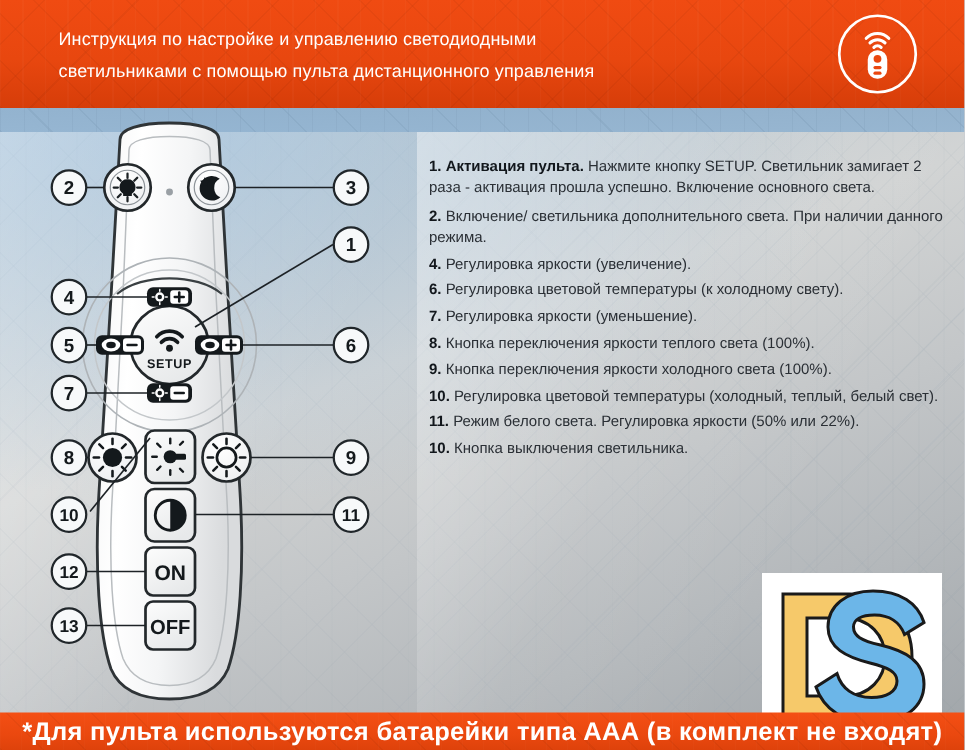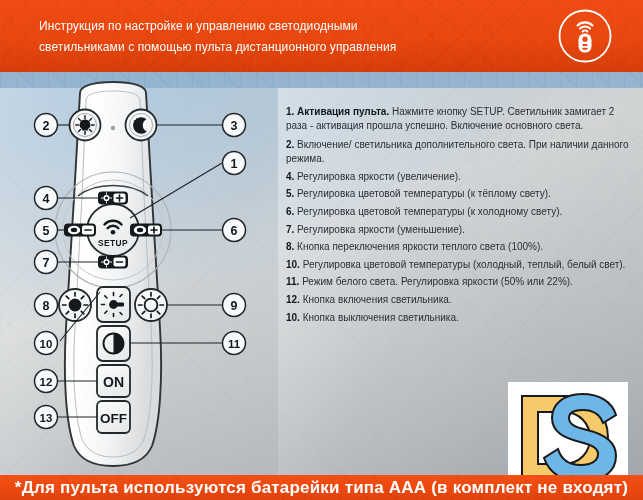--- a/index.html
+++ b/index.html
@@ -406,27 +406,26 @@
       </g>
     </svg>
   </div>
 
   <div class="panel">
     <div class="panel-sheen"></div>
     <div class="steps" id="steps-host">
         <div class="step step-1"><b>1.</b><b> Активация пульта.</b><span> Нажмите кнопку SETUP. Светильник замигает 2 раза - активация прошла успешно. Включение основного света.</span></div>
         <div class="step"><b>2.</b><span> Включение/ светильника дополнительного света. При наличии данного режима.</span></div>
         <div class="step"><b>4.</b><span> Регулировка яркости (увеличение).</span></div>
-        <div class="step"><b>5.</b><span> Регулировка цветовой температуры (к тёплому свету).</span></div>
         <div class="step"><b>6.</b><span> Регулировка цветовой температуры (к холодному свету).</span></div>
         <div class="step"><b>7.</b><span> Регулировка яркости (уменьшение).</span></div>
         <div class="step"><b>8.</b><span> Кнопка переключения яркости теплого света (100%).</span></div>
+        <div class="step"><b>9.</b><span> Кнопка переключения яркости холодного света (100%).</span></div>
         <div class="step"><b>10.</b><span> Регулировка цветовой температуры (холодный, теплый, белый свет).</span></div>
         <div class="step"><b>11.</b><span> Режим белого света. Регулировка яркости (50% или 22%).</span></div>
-        <div class="step"><b>12.</b><span> Кнопка включения светильника.</span></div>
         <div class="step"><b>10.</b><span> Кнопка выключения светильника.</span></div>
       </div>
   </div>
 
   <div class="logo">
     <svg viewBox="0 0 120 112" width="120" height="112">
       <rect x="0" y="0" width="120" height="112" fill="#ffffff"></rect>
 
       <g>
         <path d="M14 14 L58 14 C86 14 100 34 100 56 C100 78 86 98 58 98 L14 98 Z

